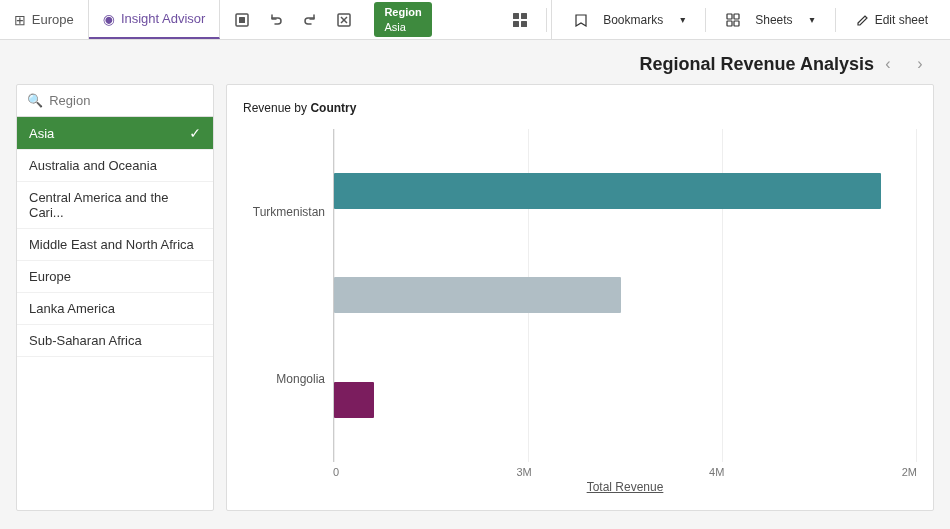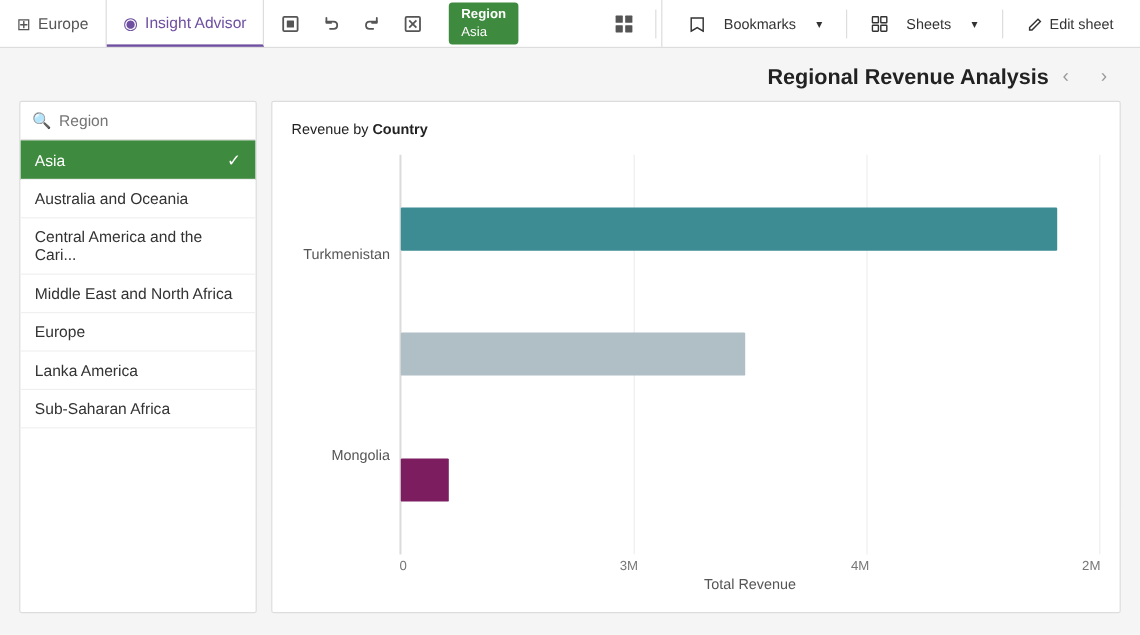--- a/index.html
+++ b/index.html
@@ -250,20 +250,21 @@
       padding: 4px 0 0 90px;
       font-size: 11px;
       color: #777;
     }
     .x-axis-label {
       text-align: center;
       font-size: 12px;
       color: #555;
       margin-top: 2px;
       padding-left: 90px;
+      text-decoration: underline;
     }
     .topbar-separator {
       width: 1px;
       height: 24px;
       background: #ddd;
       margin: 0 4px;
     }
   </style>
 </head>
 <body>

